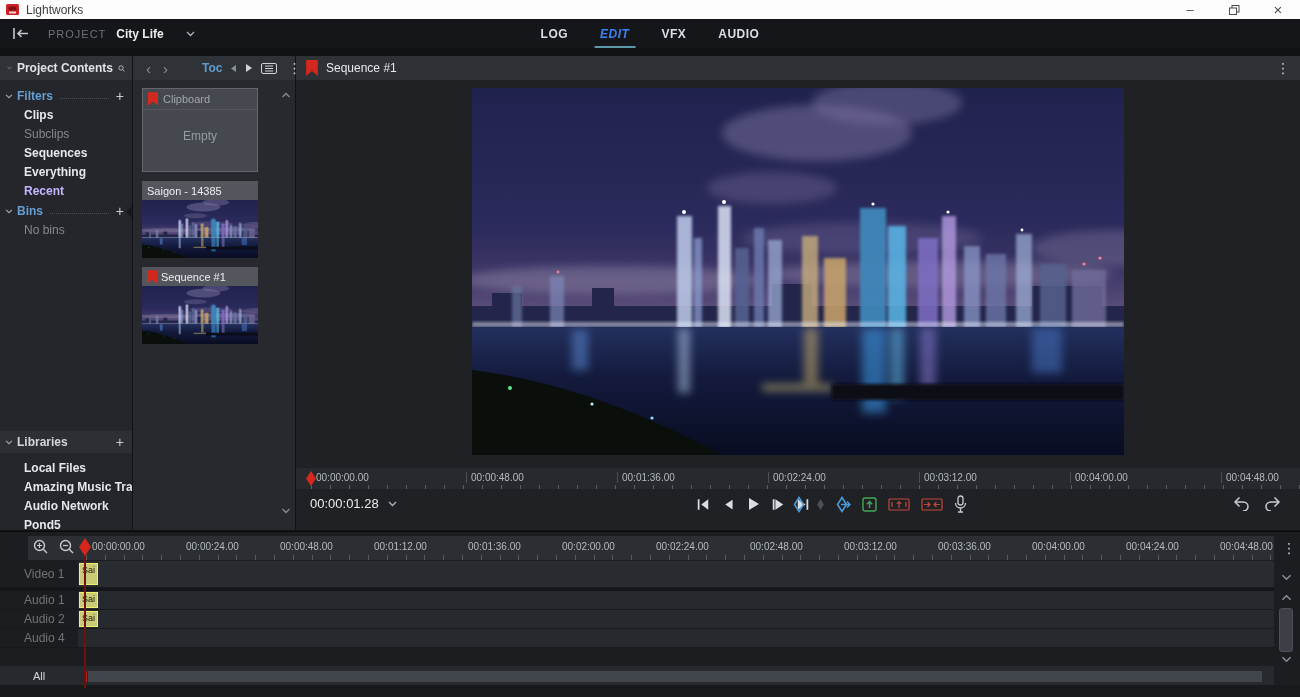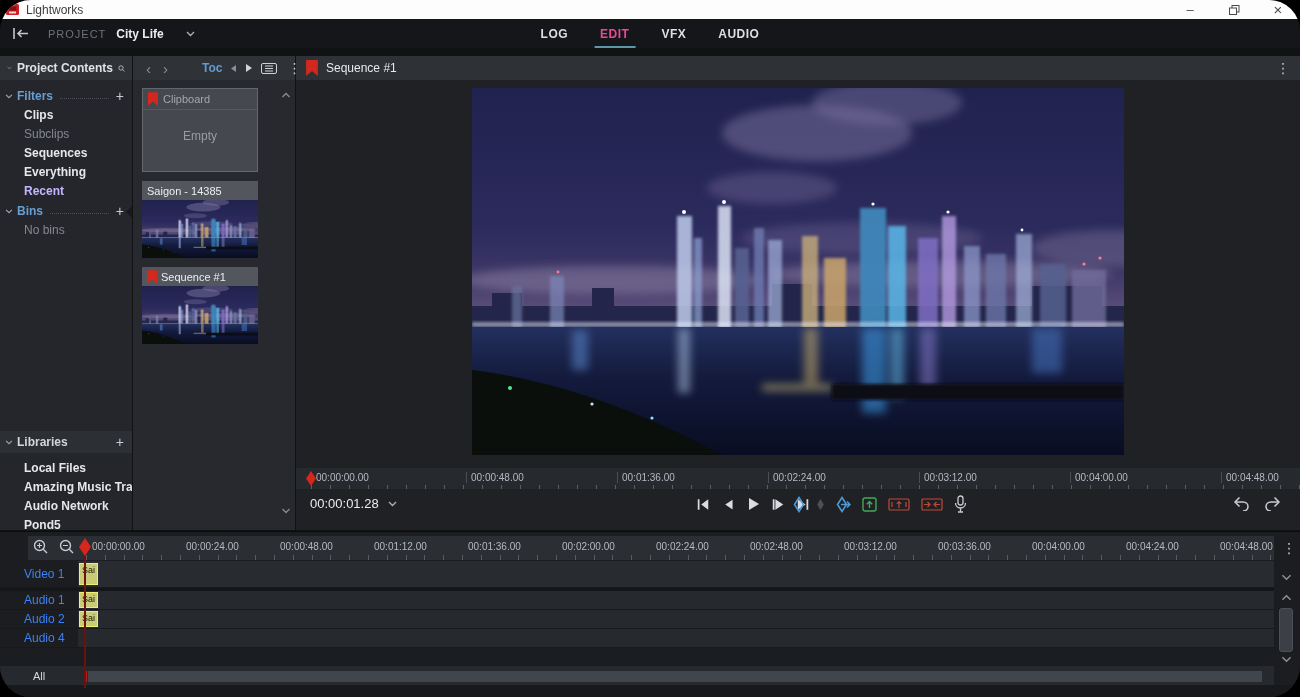--- a/index.html
+++ b/index.html
@@ -1,40 +1,40 @@
 <!DOCTYPE html>
 <html><head>
 <meta charset="utf-8">
 <style>
   * { margin:0; padding:0; box-sizing:border-box; }
   html,body { background:#000; }
   .app {
     position:relative; width:1300px; height:697px; overflow:hidden;
     font-family:"Liberation Sans", sans-serif;
     background:#131518; color:#d8dade; font-size:12px;
-    -webkit-font-smoothing:antialiased; user-select:none;border-radius:31px;
+    -webkit-font-smoothing:antialiased; user-select:none;
   }
   svg { display:block; }
 
   
   .titlebar { height:19px; background:#fdfdfd; display:flex; align-items:center; padding:0 0 0 6px; color:#3d3d3d; }
   .titlebar .logo { width:14px; height:13px; margin-right:6px; }
   .titlebar .wtitle { font-size:12px; }
   .win-controls { margin-left:auto; display:flex; height:100%; }
   .win-btn { width:44px; height:100%; display:flex; align-items:center; justify-content:center; font-size:13px; color:#4a4a4a; cursor:default; }
 
   
   .topbar { position:relative; height:29px; background:#141619; display:flex; align-items:center; padding:0 12px; }
   .back-btn { width:22px; height:16px; display:flex; align-items:center; color:#c3c7cd; margin-right:14px; }
   .proj-label { font-size:11px; letter-spacing:1px; color:#6d727a; margin-right:10px; }
   .proj-select { display:flex; align-items:center; gap:22px; color:#eceef1; font-weight:bold; font-size:12px; }
   .proj-select .chev { color:#aeb2b8; }
   .tabs { position:absolute; left:50%; top:0; height:100%; transform:translateX(-50%); display:flex; gap:20px; }
   .tab { display:flex; align-items:center; height:100%; padding:2px 6px 0 6px; font-weight:bold; letter-spacing:.5px; font-size:12px; color:#dcdfe3; border-bottom:2px solid transparent; }
-  .tab.active { color:#ec4899; border-bottom-color:#5d98a8; }
+  .tab.active { color:#3b82f6; border-bottom-color:#5d98a8;font-style:italic; }
 
   
   .main { position:relative; height:483px; background:#101214; }
   .panel-header { height:24px; background:#2f3237; display:flex; align-items:center; padding:0 7px; gap:5px; }
 
   
   .sidebar { position:absolute; left:0; top:8px; width:132px; bottom:1px; background:#24262b; }
   .sidebar .panel-header .title { font-weight:bold; font-size:12px; color:#dfe2e6; white-space:nowrap; }
   .s-body { position:relative; height:calc(100% - 24px); }
   .sec-head { display:flex; align-items:center; height:20px; padding:0 8px 0 5px; gap:4px; }
@@ -90,21 +90,21 @@
   .zoom-tools { position:absolute; left:33px; top:7px; display:flex; gap:11px; color:#c7cbd1; z-index:4; }
   .tl-ruler { position:absolute; left:28px; right:26px; top:4px; height:24px; background:#2b2e33; overflow:hidden; }
   .tl-ruler::after { content:""; position:absolute; left:58px; right:0; bottom:0; height:5px;
       background:repeating-linear-gradient(90deg, rgba(190,196,204,.3) 0 1px, transparent 1px 18.8px); }
   .tl-ruler .rtick { top:5px; border-left:none; }
   .tl-tracks { position:absolute; left:0; right:26px; top:29px; height:103px; overflow:hidden; }
   .trow { display:flex; border-bottom:1px solid #17191c; }
   .trow.video { height:27px; }
   .trow.audio { height:19px; }
   .tgap { height:3px; background:#141619; }
-  .tlabel { width:78px; display:flex; align-items:center; padding-left:24px; font-size:12px; color:#3b82f6; white-space:nowrap; }
+  .tlabel { width:78px; display:flex; align-items:center; padding-left:24px; font-size:12px; color:#737373; white-space:nowrap; }
   .lane { flex:1; position:relative; background:#26292e; }
   .trow.video .lane { background:#282b30; }
   .clip { position:absolute; left:1px; top:2px; bottom:2px; width:19px; background:rgba(215,217,128,.92); border:1px solid #eef06a; font-size:9px; color:#20200f; overflow:hidden; padding:1px 0 0 2px; white-space:nowrap; }
   .trow.audio .clip { top:1px; bottom:1px; }
   .tl-playhead-line { position:absolute; left:84px; top:9px; height:147px; width:2px; background:#6e100b; z-index:3; }
   .tl-right { position:absolute; right:0; top:0; bottom:0; width:26px; }
   .tl-right .menu-dots { position:absolute; top:8px; left:8px; margin:0; }
   .sb-up, .sb-down, .v-collapse { position:absolute; left:7px; color:#8a8f96; }
   .v-collapse { top:42px; }
   .sb-up { top:62px; }

